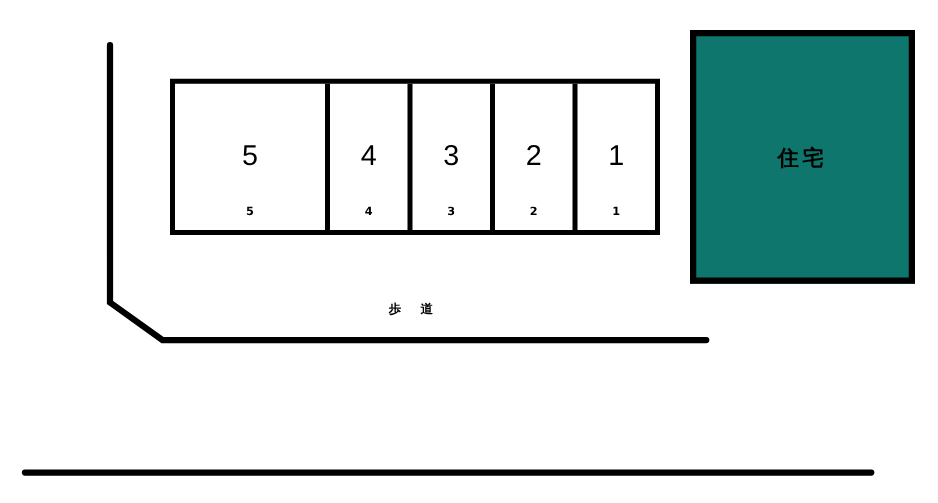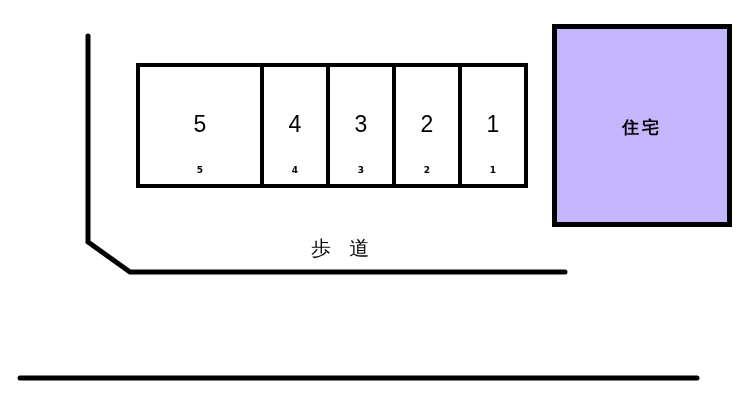--- a/index.html
+++ b/index.html
@@ -69,38 +69,38 @@
       font-weight: bold;
     }
     .house {
       position: absolute;
       left: 552px;
       top: 24px;
       width: 180px;
       height: 203px;
       box-sizing: border-box;
       border: 5px solid #000;
-      background: #c4b5fd;
+      background: #0f766e;
     }
     .house-label {
       position: absolute;
       left: 0;
       right: 0;
       top: 88px;
       text-align: center;
       font-size: 17px;
       line-height: 20px;
       font-weight: bold;
       letter-spacing: 3px;
     }
     .area-label {
       position: absolute;
-      font-size: 20px;
+      font-size: 10px;
       line-height: 18px;
-      font-weight: normal;
+      font-weight: bold;
       white-space: pre;
       letter-spacing: 6px;
     }
     .sidewalk-label {
       left: 311px;
       top: 239px;
     }
     .road-label {
       left: 306px;
       top: 322px;

